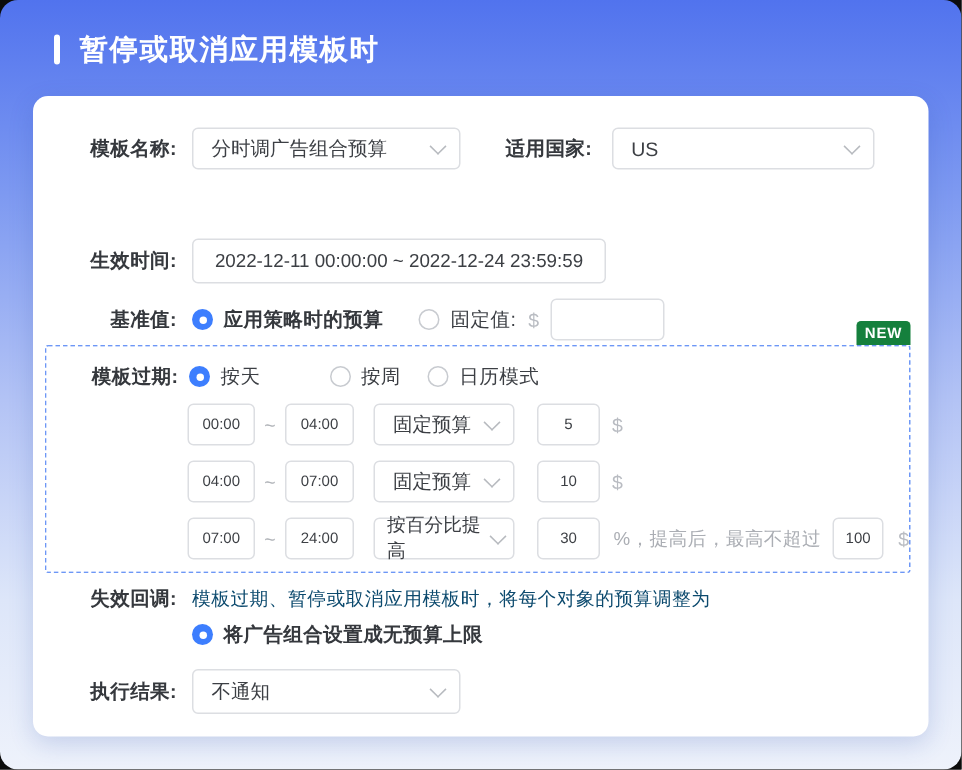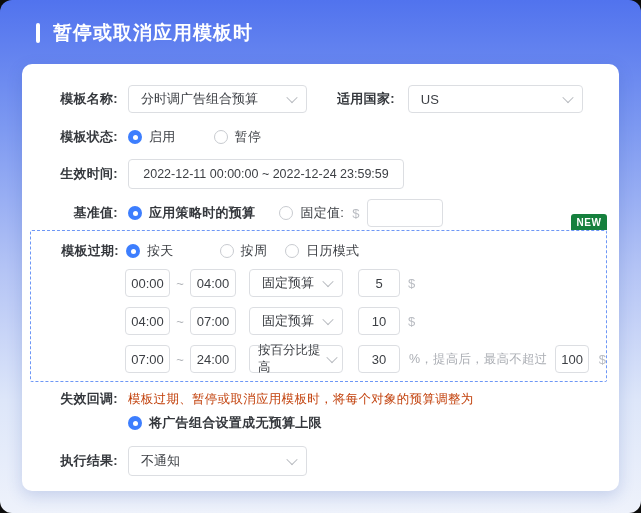--- a/index.html
+++ b/index.html
@@ -11,41 +11,41 @@
   .title{color:#ffffff;font-size:19px;font-weight:bold;letter-spacing:1px;}
   .card{position:absolute;left:22px;top:64px;width:597px;height:427px;background:#ffffff;
     border-radius:10px;box-shadow:0 5px 16px rgba(47,80,175,.20);}
   .row{position:absolute;display:flex;align-items:center;}
   .lbl{width:82px;text-align:right;font-size:13px;color:#35383d;font-weight:600;flex:none;letter-spacing:.3px;}
   .select{box-sizing:border-box;height:28px;border:1px solid #dcdee2;border-radius:4px;background:#fff;
     display:flex;align-items:center;justify-content:space-between;padding:0 10px 0 12px;font-size:13px;color:#3c3f44;}
   .select.tall{height:30px;}
   .sm{padding:0 6px 0 8px;font-size:12.5px;}
   .input{box-sizing:border-box;height:28px;border:1px solid #dcdee2;border-radius:4px;background:#fff;
-    font-size:13px;color:#3c3f44;display:flex;align-items:center;justify-content:center;}
+    font-size:10px;color:#3c3f44;display:flex;align-items:center;justify-content:center;}
   .chev{width:7px;height:7px;border-right:1.5px solid #b7babf;border-bottom:1.5px solid #b7babf;
     transform:rotate(45deg) translate(-1px,-1px);flex:none;margin-left:6px;}
   .radio{width:14px;height:14px;border-radius:50%;border:1px solid #c8cbd0;background:#fff;
     box-sizing:border-box;position:relative;flex:none;}
   .radio.on{border:none;background:#3d7efe;}
   .radio.on::after{content:"";position:absolute;left:4.5px;top:4.5px;width:5px;height:5px;border-radius:50%;background:#fff;}
   .rtext{font-size:13px;color:#3c3f44;margin-left:7px;font-weight:500;letter-spacing:.3px;}
   .dash{position:absolute;left:8px;top:166px;width:577px;height:152px;border:1px dashed #6d97f6;
     border-radius:2px;box-sizing:border-box;}
   .badge{position:absolute;left:549px;top:150px;min-width:28px;height:16px;padding:0 4px;background:#15803d;
     color:#fff;font-size:10px;font-weight:bold;display:flex;align-items:center;justify-content:center;
     border-radius:3px 3px 0 0;letter-spacing:.5px;}
   .trow{position:absolute;left:94px;display:flex;align-items:center;height:28px;}
   .tbox{width:45px;flex:none;}
   .tilde{width:10px;text-align:center;font-size:13px;color:#b0b3b8;margin:0 5px 0 5px;flex:none;}
   .typesel{width:94px;margin-left:13px;flex:none;}
   .vbox{width:42px;margin-left:15px;flex:none;}
   .cur{font-size:13px;color:#b9bcc2;margin-left:8px;flex:none;}
   .suffix{font-size:12.5px;color:#abaeb4;margin-left:9px;flex:none;letter-spacing:.2px;}
-  .desc{font-size:12.5px;color:#c2410c;margin-left:10px;letter-spacing:.3px;}
+  .desc{font-size:12.5px;color:#0c4a6e;margin-left:10px;letter-spacing:.3px;}
   .strong{font-weight:600;color:#35383d;}
 </style>
 </head>
 <body>
 
 <div class="screen">
 
   <div class="title-row">
     <div class="bar"></div>
     <div class="title">暂停或取消应用模板时</div>
@@ -59,27 +59,20 @@
         <span>分时调广告组合预算</span>
         <span class="chev"></span>
       </div>
       <div class="lbl" style="width:auto;margin-left:30px;">适用国家:</div>
       <div class="select" style="width:175px;margin-left:13px;">
         <span>US</span>
         <span class="chev"></span>
       </div>
     </div>
 
-    <div class="row" style="left:14px;top:65px;height:16px;">
-      <div class="lbl">模板状态:</div>
-      <span class="radio on" style="margin-left:10px;"></span>
-      <span class="rtext">启用</span>
-      <span class="radio" style="margin-left:38px;"></span>
-      <span class="rtext">暂停</span>
-    </div>
 
     <div class="row" style="left:14px;top:95px;height:30px;">
       <div class="lbl">生效时间:</div>
       <div class="input" style="width:276px;height:30px;margin-left:10px;font-size:12.5px;">2022-12-11 00:00:00 ~ 2022-12-24 23:59:59</div>
     </div>
 
     <div class="row" style="left:14px;top:135px;height:28px;justify-content:flex-end;">
       <div class="lbl">基准值:</div>
       <span class="radio on" style="margin-left:10px;"></span>
       <span class="rtext strong">应用策略时的预算</span>

